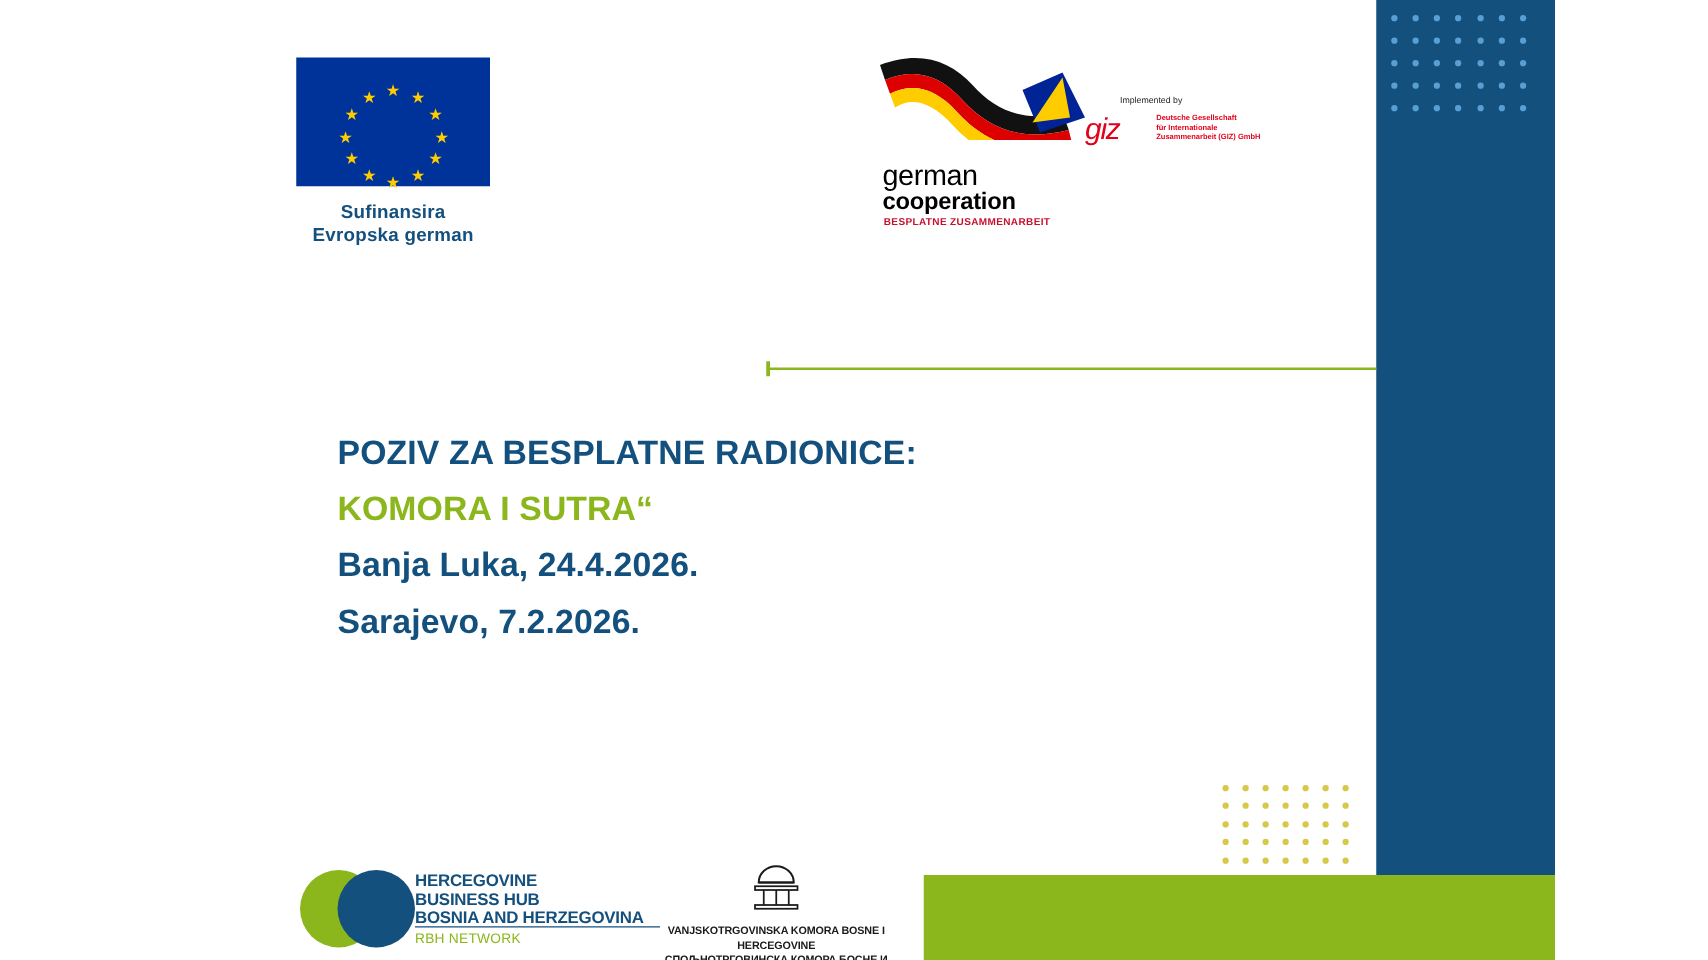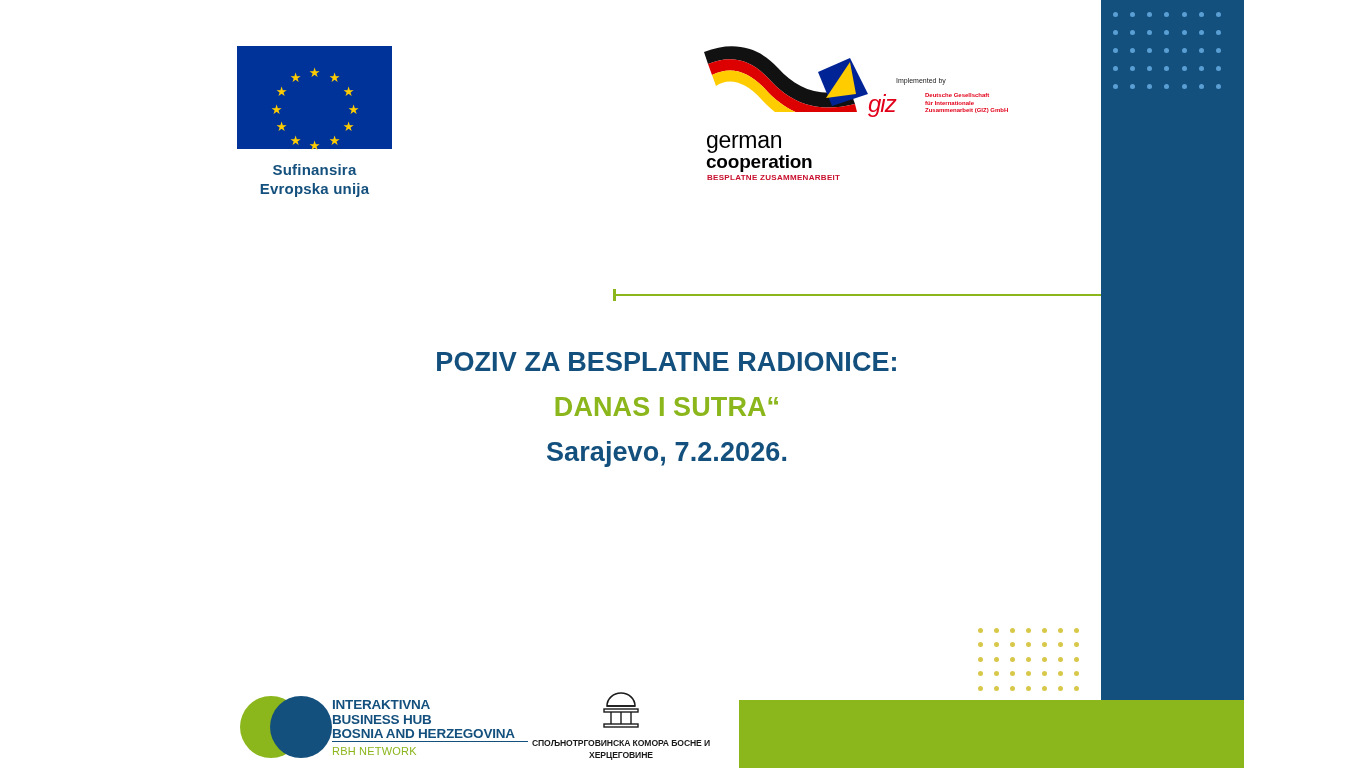--- a/index.html
+++ b/index.html
@@ -180,21 +180,21 @@
     font-weight: bold;
     width: 95px;
   }
 
   
   .title-wrap {
     position: absolute;
     left: 270px;
     top: 340px;
     width: 794px;
-    text-align: center;
+    text-align: left;
   }
   .title-line {
     font-size: 27px;
     font-weight: bold;
     line-height: 45px;
     letter-spacing: .1px;
   }
   .t-blue { color: #14507d; }
   .t-green { color: #8bb61c; }
 
@@ -370,21 +370,21 @@
       <span class="eu-star" style="left:91px;  top:88px;">★</span>
       <span class="eu-star" style="left:71px;  top:93px;">★</span>
       <span class="eu-star" style="left:52px;  top:88px;">★</span>
       <span class="eu-star" style="left:38px;  top:74px;">★</span>
       <span class="eu-star" style="left:33px;  top:57px;">★</span>
       <span class="eu-star" style="left:38px;  top:39px;">★</span>
       <span class="eu-star" style="left:52px;  top:25px;">★</span>
     </div>
     <div class="eu-caption">
       <div>Sufinansira</div>
-      <div>Evropska unija</div>
+      <div>Evropska german</div>
     </div>
   </div>
 
   <div class="gc-block">
     <svg class="gc-ribbon" viewBox="0 0 180 70">
       <path d="M4,10 C35,-2 60,6 78,26 C96,46 118,56 150,48 L155,62 C116,72 90,60 70,38 C52,18 32,12 8,22 Z" fill="#111"></path>
       <path d="M8,22 C32,12 52,18 70,38 C90,60 116,72 155,62 L158,74 C118,84 88,72 66,48 C48,28 30,24 12,33 Z" fill="#dd0000"></path>
       <path d="M12,33 C30,24 48,28 66,48 C88,72 118,84 158,74 L161,86 C118,96 86,84 62,58 C44,38 28,36 16,44 Z" fill="#ffcc00"></path>
       <path d="M118,30 L150,16 L168,52 L132,64 Z" fill="#002395"></path>
       <path d="M126,56 L150,20 L156,52 Z" fill="#ffcc00"></path>
@@ -398,47 +398,49 @@
     <div class="giz">giz</div>
     <div class="giz-text">
       <div>Deutsche Gesellschaft</div>
       <div>für Internationale</div>
       <div>Zusammenarbeit (GIZ) GmbH</div>
     </div>
   </div>
 
   <div class="title-wrap">
     <div class="title-line t-blue">POZIV ZA BESPLATNE RADIONICE:</div>
-    <div class="title-line t-green">DANAS I SUTRA“</div>
+    <div class="title-line t-green">KOMORA I SUTRA“</div>
+    <div class="title-line t-blue">Banja Luka, 24.4.2026.</div>
     <div class="title-line t-blue">Sarajevo, 7.2.2026.</div>
   </div>
 
   <div class="rbh">
     <div class="rbh-circles">
       <div class="rbh-c1"></div>
       <div class="rbh-c2"></div>
     </div>
     <div class="rbh-text">
-      <div class="l1">INTERAKTIVNA</div>
+      <div class="l1">HERCEGOVINE</div>
       <div class="l1">BUSINESS HUB</div>
       <div class="l1">BOSNIA AND HERZEGOVINA</div>
     </div>
     <div class="rbh-rule"></div>
     <div class="rbh-net">RBH NETWORK</div>
   </div>
 
   <div class="ftc">
     <svg class="ftc-mark" viewBox="0 0 52 40">
       <path d="M26,3 C34,3 40,9 40,16 L12,16 C12,9 18,3 26,3 Z" fill="none" stroke="#1a1a1a" stroke-width="1.6"></path>
       <line x1="12" y1="16" x2="40" y2="16" stroke="#1a1a1a" stroke-width="1.6"></line>
       <rect x="9" y="19" width="34" height="3" fill="none" stroke="#1a1a1a" stroke-width="1.4"></rect>
       <line x1="16" y1="22" x2="16" y2="34" stroke="#1a1a1a" stroke-width="1.4"></line>
       <line x1="26" y1="22" x2="26" y2="34" stroke="#1a1a1a" stroke-width="1.4"></line>
       <line x1="36" y1="22" x2="36" y2="34" stroke="#1a1a1a" stroke-width="1.4"></line>
       <rect x="9" y="34" width="34" height="3" fill="none" stroke="#1a1a1a" stroke-width="1.4"></rect>
     </svg>
     <div class="ftc-lines">
+      <div>VANJSKOTRGOVINSKA KOMORA BOSNE I HERCEGOVINE</div>
       <div>СПОЉНОТРГОВИНСКА КОМОРА БОСНЕ И ХЕРЦЕГОВИНЕ</div>
 
     </div>
   </div>
 
 </div>
 
 </body></html>

